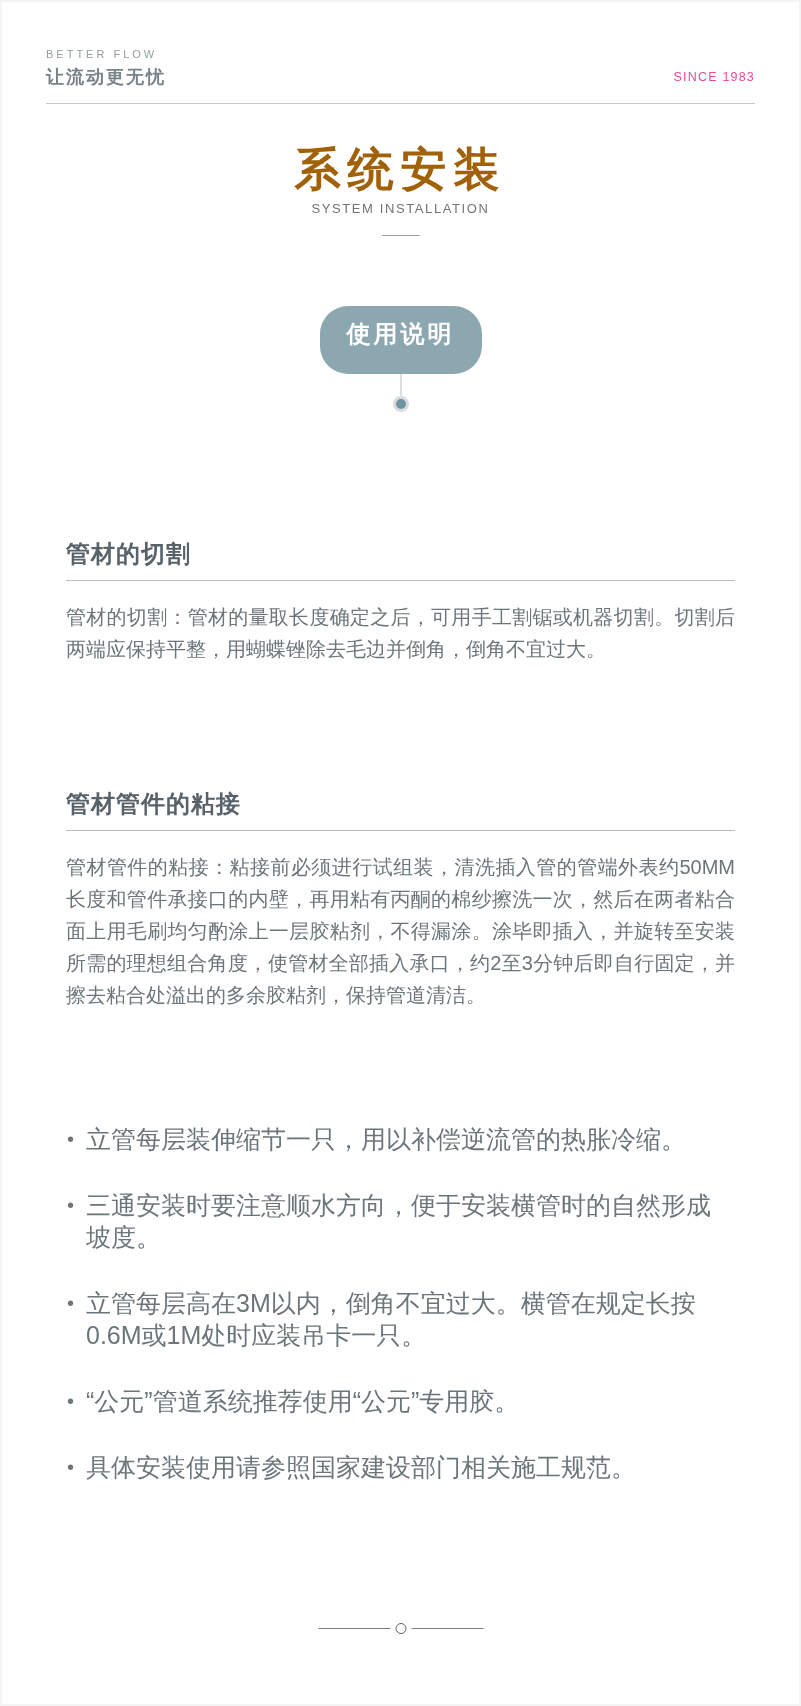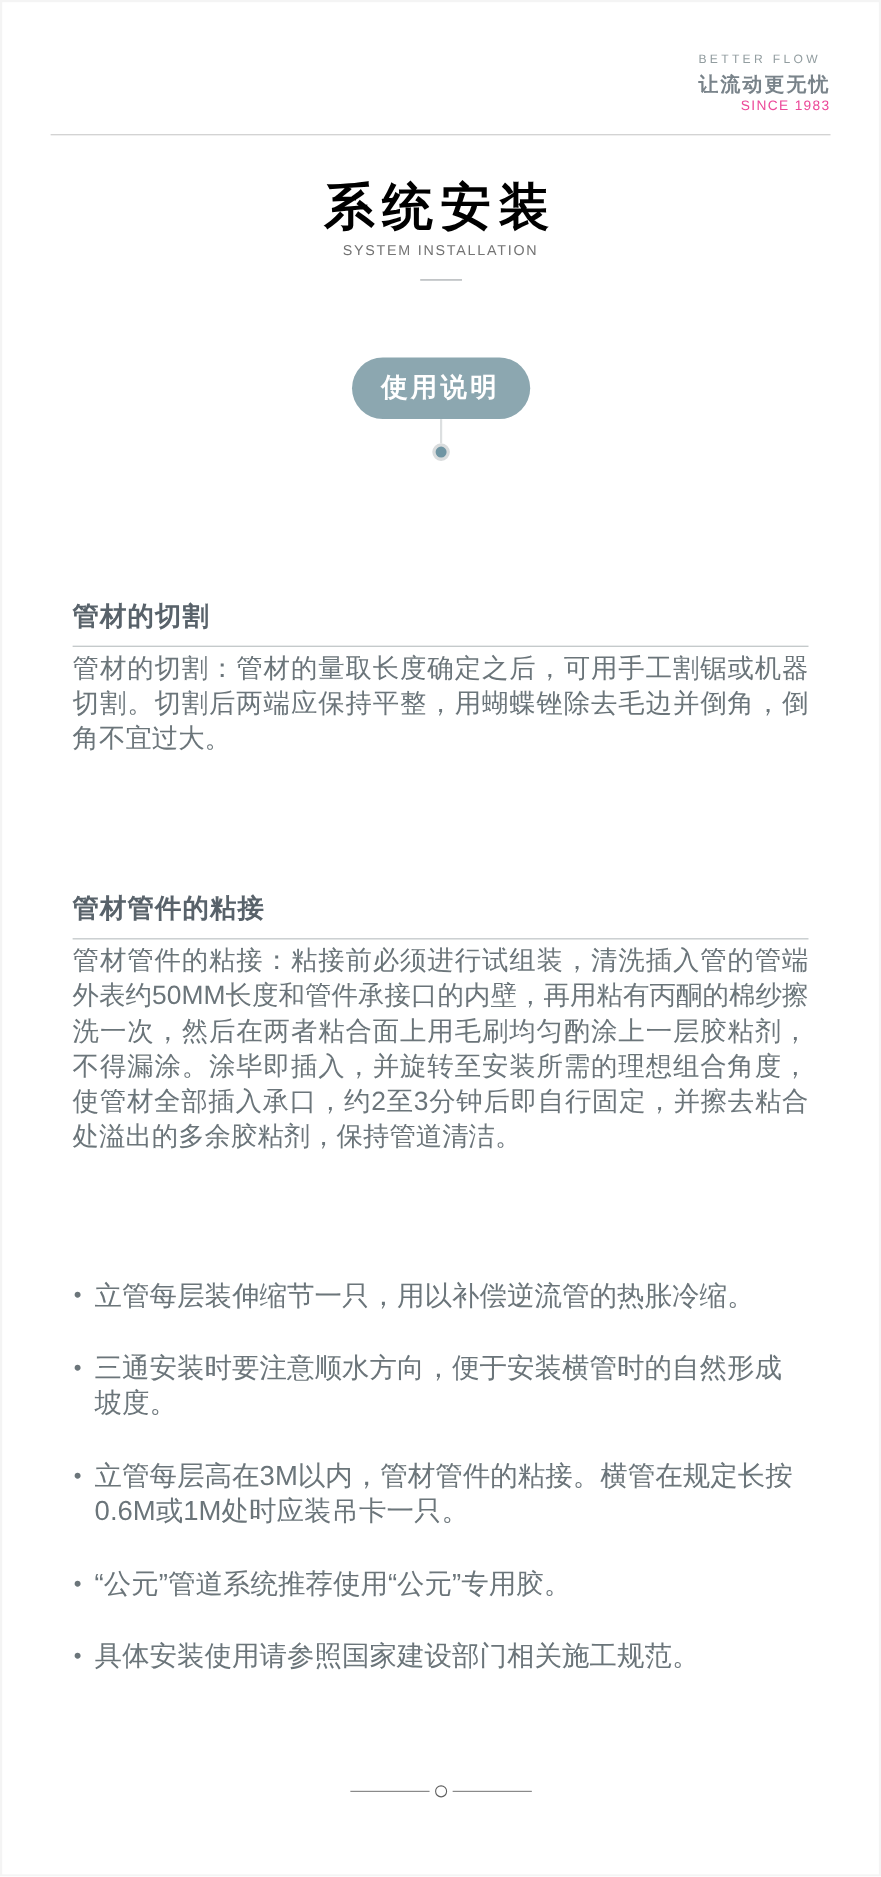--- a/index.html
+++ b/index.html
@@ -12,74 +12,73 @@
     border:2px solid #f4f4f4;
     font-family:"Liberation Sans","DejaVu Sans",sans-serif;
     overflow:hidden;
   }
 
   
   .header {
     display:flex; justify-content:space-between; align-items:flex-end;
     margin:0 44px; padding-top:46px; padding-bottom:14px;
     border-bottom:1px solid #c9c9c9;
-    flex-direction:column;
   }
   .brand-tagline {
     font-size:11px; letter-spacing:3px; color:#929da0; margin-bottom:5px;
     font-weight:400;
   }
   .brand-logo {
     font-size:18px; font-weight:700; color:#79838a; letter-spacing:2px;
   }
   .header-since {
     font-size:12.5px; color:#ec4899; letter-spacing:1.2px; padding-bottom:5px;
   }
 
   
   .title-block { text-align:center; margin-top:40px; }
   .title-cn {
     margin:0; font-size:46px; line-height:50px; font-weight:700;
-    color:#000000; letter-spacing:7px;
+    color:#a16207; letter-spacing:7px;
   }
   .title-en {
     margin-top:7px; font-size:13px; color:#737373; letter-spacing:1.6px;
   }
   .title-dash {
     width:38px; height:1px; background:#9aa0a3; margin:19px auto 0;
   }
 
   
   .badge-wrap { text-align:center; margin-top:70px; }
   .badge {
     display:inline-block;
     background:#8ca7b0; color:#ffffff;
     font-size:24px; font-weight:700; letter-spacing:3px;
-    line-height:56px; height:56px; padding:0 27px;
+    line-height:56px; height:68px; padding:0 27px;
     border-radius:28px;
   }
   .connector-line { width:2px; height:22px; background:#dcdfe0; margin:0 auto; }
   .connector-dot {
     width:10px; height:10px; border-radius:50%;
     background:#6f95a3; border:3px solid #d9dcdd; margin:0 auto;
   }
 
   
   .content { margin:0 64px; }
   .section-1 { margin-top:126px; }
   .section-2 { margin-top:123px; }
   .section-heading {
     margin:0; font-size:24px; line-height:32px; font-weight:700;
     color:#58626a; letter-spacing:1px;
   }
   .section-rule {
     border:none; border-top:1px solid #b7bdbf; margin:10px 0 0 0;
   }
   .section-body {
-    margin:4px 0 0 0; font-size:24px; line-height:32px;
+    margin:20px 0 0 0; font-size:20px; line-height:32px;
     color:#6b757a; text-align:justify;
   }
 
   
   .notes { list-style:none; margin:112px 0 0 0; padding:0; }
   .notes li {
     position:relative; padding-left:20px;
     font-size:25px; line-height:32px; color:#6b757a;
     margin-bottom:34px;
   }
@@ -135,21 +134,21 @@
 
     <section class="section-2">
       <h2 class="section-heading">管材管件的粘接</h2>
       <hr class="section-rule">
       <p class="section-body">管材管件的粘接：粘接前必须进行试组装，清洗插入管的管端外表约50MM长度和管件承接口的内壁，再用粘有丙酮的棉纱擦洗一次，然后在两者粘合面上用毛刷均匀酌涂上一层胶粘剂，不得漏涂。涂毕即插入，并旋转至安装所需的理想组合角度，使管材全部插入承口，约2至3分钟后即自行固定，并擦去粘合处溢出的多余胶粘剂，保持管道清洁。</p>
     </section>
 
     <ul class="notes">
       <li>立管每层装伸缩节一只，用以补偿逆流管的热胀冷缩。</li>
       <li>三通安装时要注意顺水方向，便于安装横管时的自然形成坡度。</li>
-      <li>立管每层高在3M以内，管材管件的粘接。横管在规定长按0.6M或1M处时应装吊卡一只。</li>
+      <li>立管每层高在3M以内，倒角不宜过大。横管在规定长按0.6M或1M处时应装吊卡一只。</li>
       <li>“公元”管道系统推荐使用“公元”专用胶。</li>
       <li>具体安装使用请参照国家建设部门相关施工规范。</li>
     </ul>
 
   </main>
 
   <footer class="end-divider">
     <div class="end-line"></div>
     <div class="end-circle"></div>
     <div class="end-line"></div>

